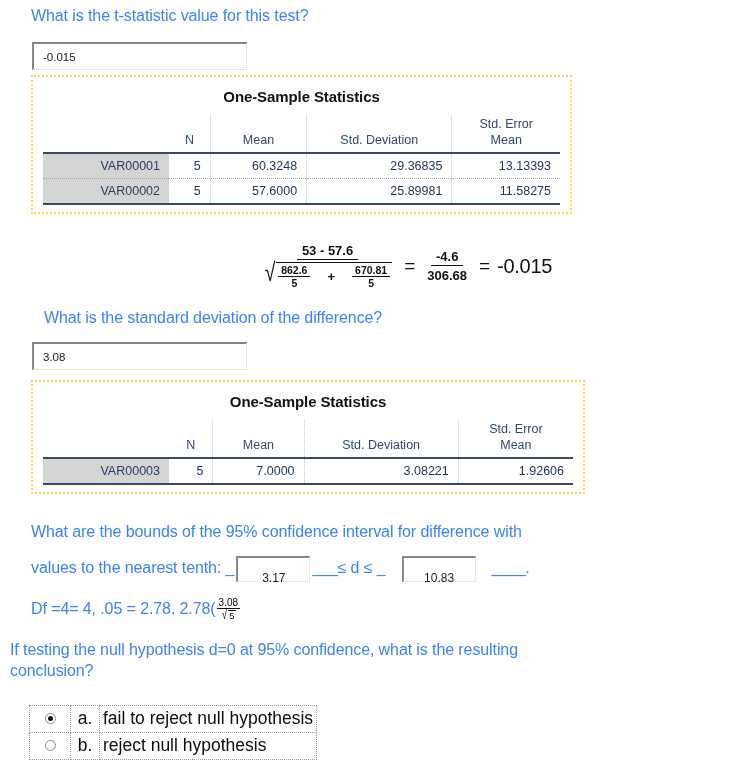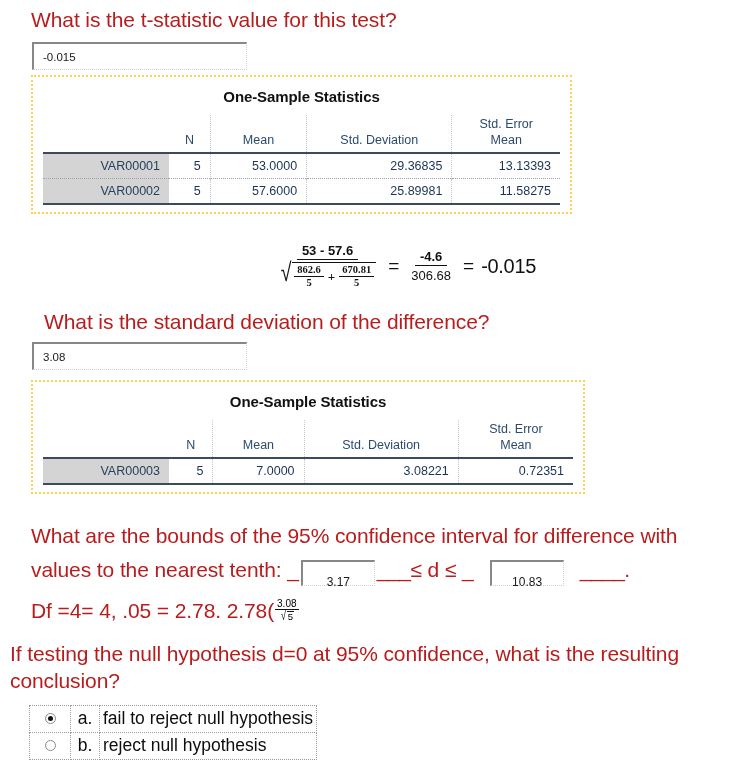--- a/index.html
+++ b/index.html
@@ -11,23 +11,23 @@
     width: 734px;
     height: 773px;
     position: relative;
     font-family: "Liberation Sans", sans-serif;
     color: #000000;
     overflow: hidden;
   }
 
   
   .q-text {
-    font-size: 21px;
+    font-size: 16px;
     line-height: 1.3;
-    color: #b91c1c;
+    color: #3b82f6;
     letter-spacing: -0.1px;
   }
 
   
   .answer-input {
     display: block;
     box-sizing: border-box;
     width: 215px;
     height: 28px;
     background: #ffffff;
@@ -155,22 +155,21 @@
     font-size: 26px;
     line-height: 0.78;
     transform: scaleX(0.75);
     margin-right: -1px;
   }
   .radic > .body {
     border-top: 1.4px solid #111;
     padding: 1px 2px 0 2px;
     display: flex;
     align-items: center;
-    gap: 3px;
-    font-family: Liberation Serif, serif;
+    gap: 16px;
   }
   .plus { font-size: 13px; font-weight: bold; padding: 0 1px; }
   .eq { font-size: 19px; }
   .result { font-size: 20px; letter-spacing: -0.3px; }
 
   
   .sqrt-inline {
     display: inline-flex;
     align-items: stretch;
     font-size: 10px;
@@ -233,21 +232,21 @@
         <th>Mean</th>
         <th>Std. Deviation</th>
         <th class="last">Std. Error
 Mean</th>
       </tr>
     </thead>
     <tbody>
       <tr>
         <td class="rowlabel">VAR00001</td>
         <td>5</td>
-        <td>53.0000</td>
+        <td>60.3248</td>
         <td>29.36835</td>
         <td class="last">13.13393</td>
       </tr>
       <tr>
         <td class="rowlabel">VAR00002</td>
         <td>5</td>
         <td>57.6000</td>
         <td>25.89981</td>
         <td class="last">11.58275</td>
       </tr>
@@ -273,21 +272,21 @@
           </span>
         </span>
       </span>
     </span>
   </span>
 
   <span class="eq">=</span>
 
   <span class="frac">
     <span class="num" style="font-size:13px; font-weight:bold;">-4.6</span>
-    <span class="den" style="font-size:13px; font-weight:normal;">306.68</span>
+    <span class="den" style="font-size:13px; font-weight:bold;">306.68</span>
   </span>
 
   <span class="eq">=</span>
   <span class="result">-0.015</span>
 </div>
 
 <div style="position:absolute; left:44px; top:308px;">
   <span class="q-text">What is the standard deviation of the difference?</span>
 </div>
 
@@ -305,21 +304,21 @@
         <th class="last">Std. Error
 Mean</th>
       </tr>
     </thead>
     <tbody>
       <tr>
         <td class="rowlabel">VAR00003</td>
         <td>5</td>
         <td>7.0000</td>
         <td>3.08221</td>
-        <td class="last">0.72351</td>
+        <td class="last">1.92606</td>
       </tr>
     </tbody>
   </table>
 </div>
 
 <div style="position:absolute; left:31px; top:522px; width:700px;">
   <div class="q-text">What are the bounds of the 95% confidence interval for difference with</div>
 </div>
 
 <div style="position:absolute; left:31px; top:556px; width:700px; white-space:nowrap;">

